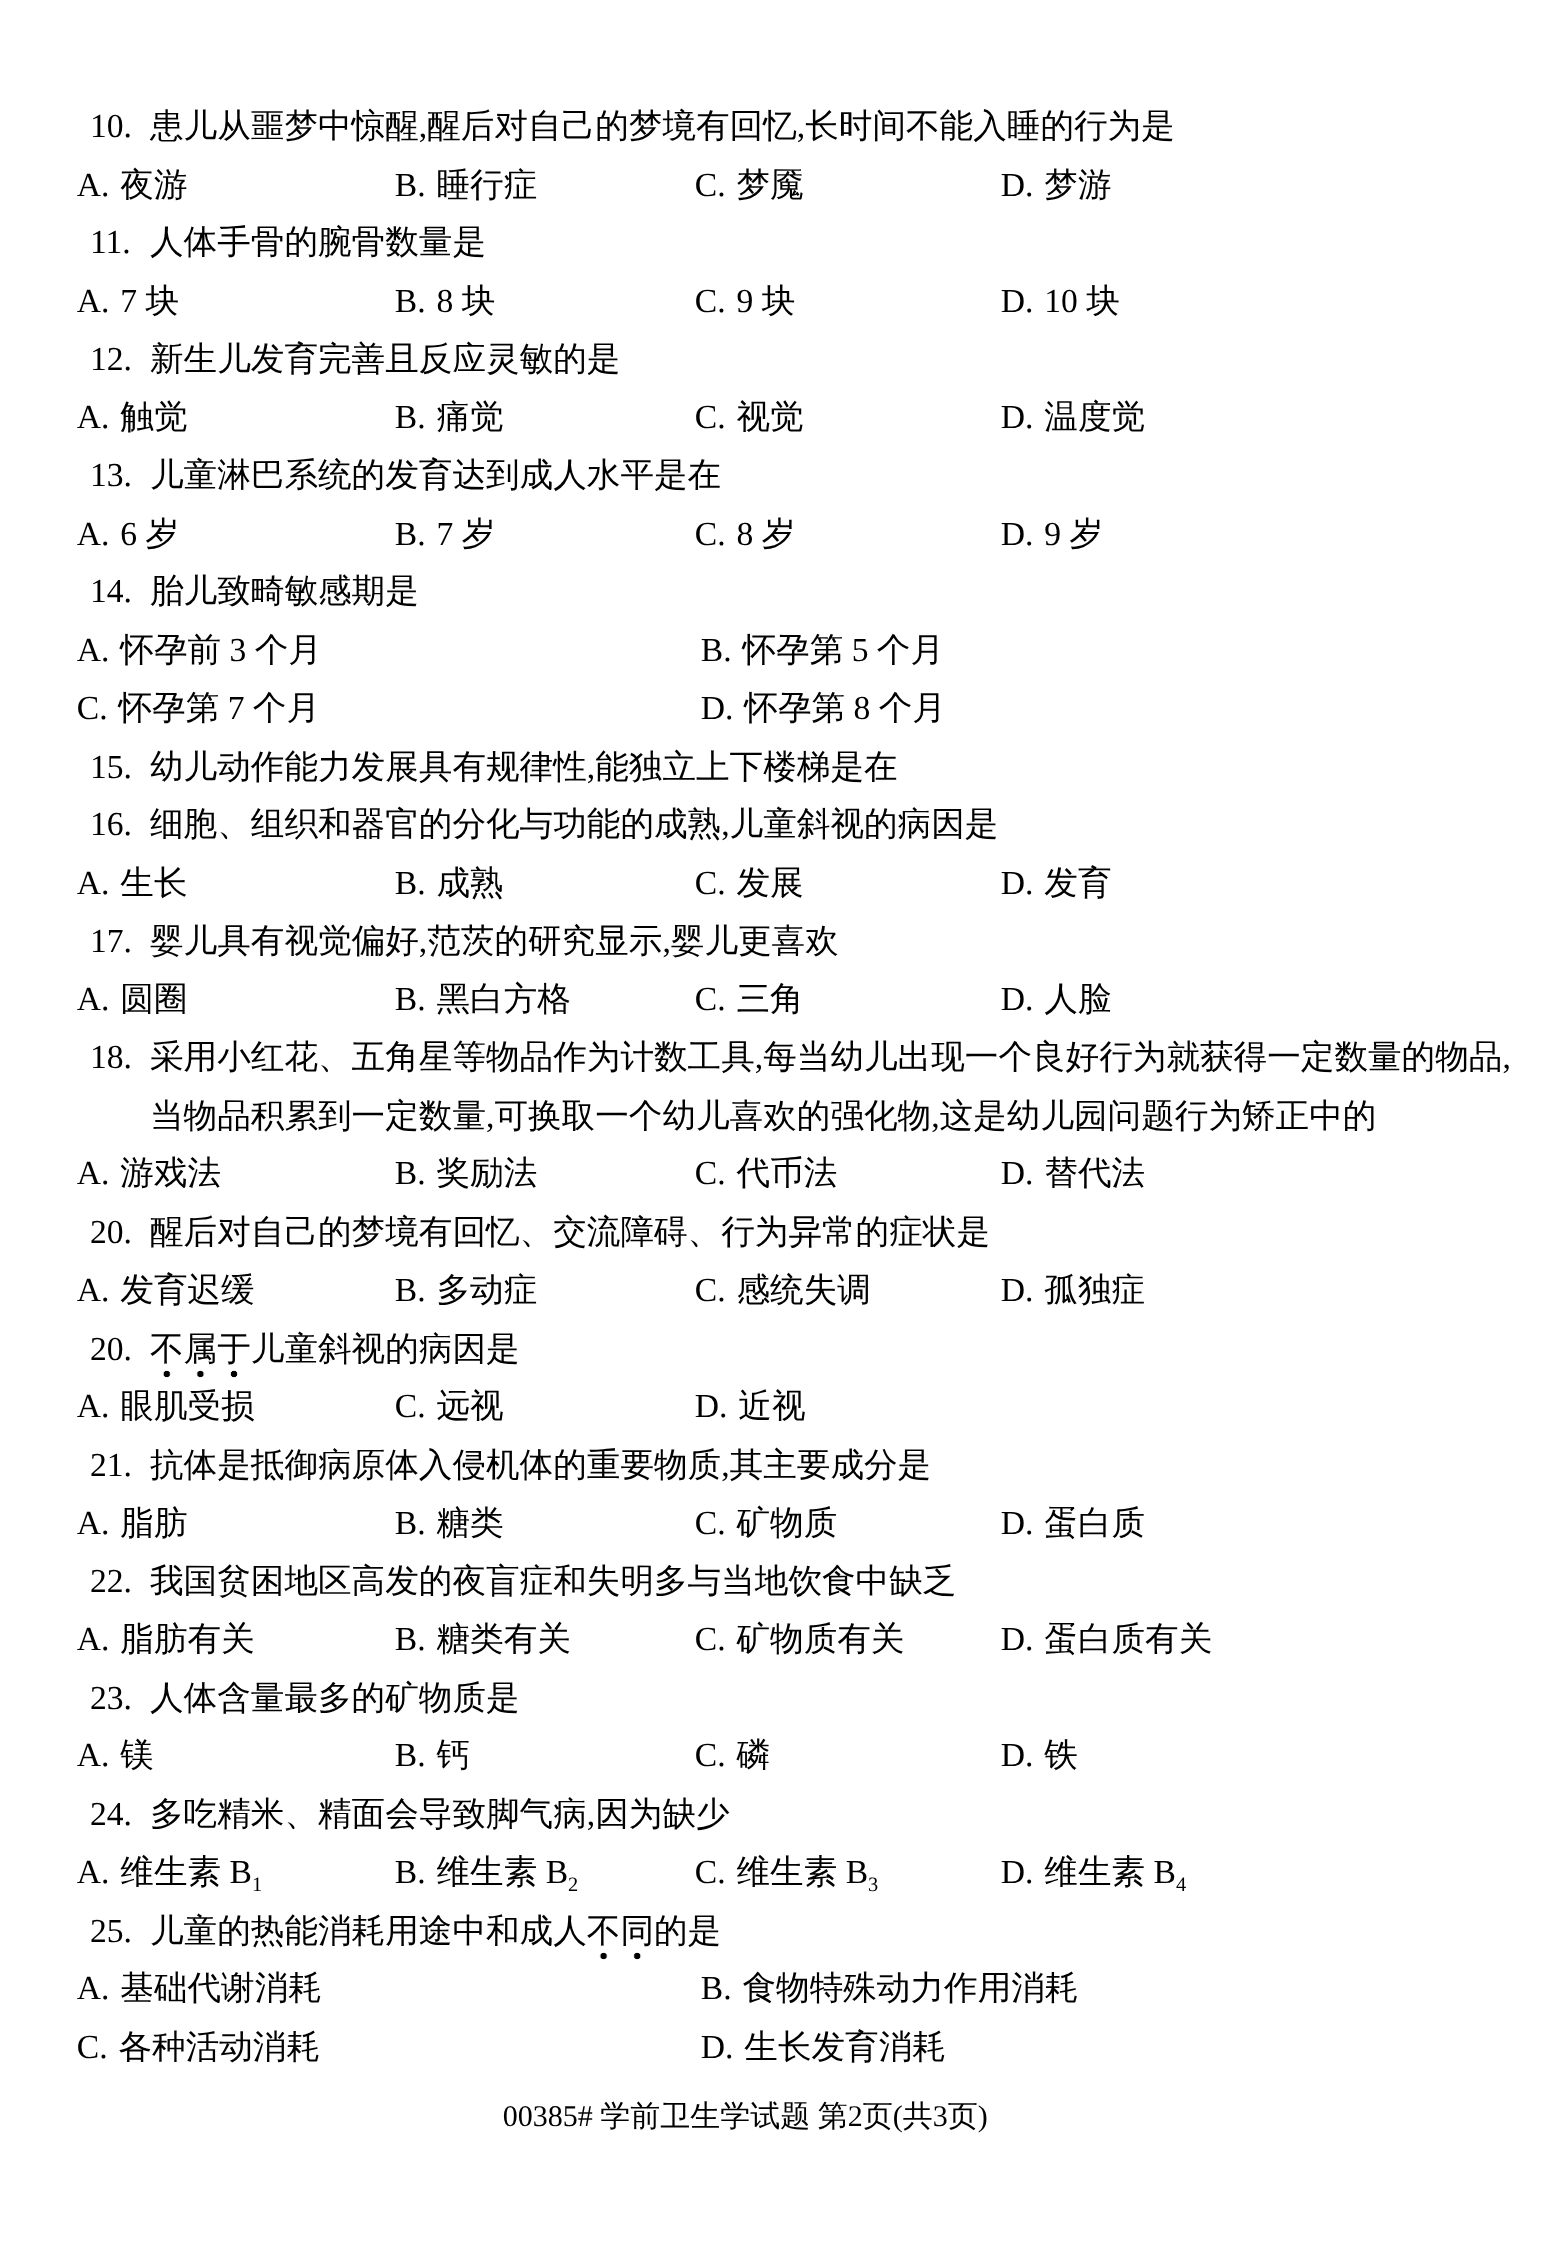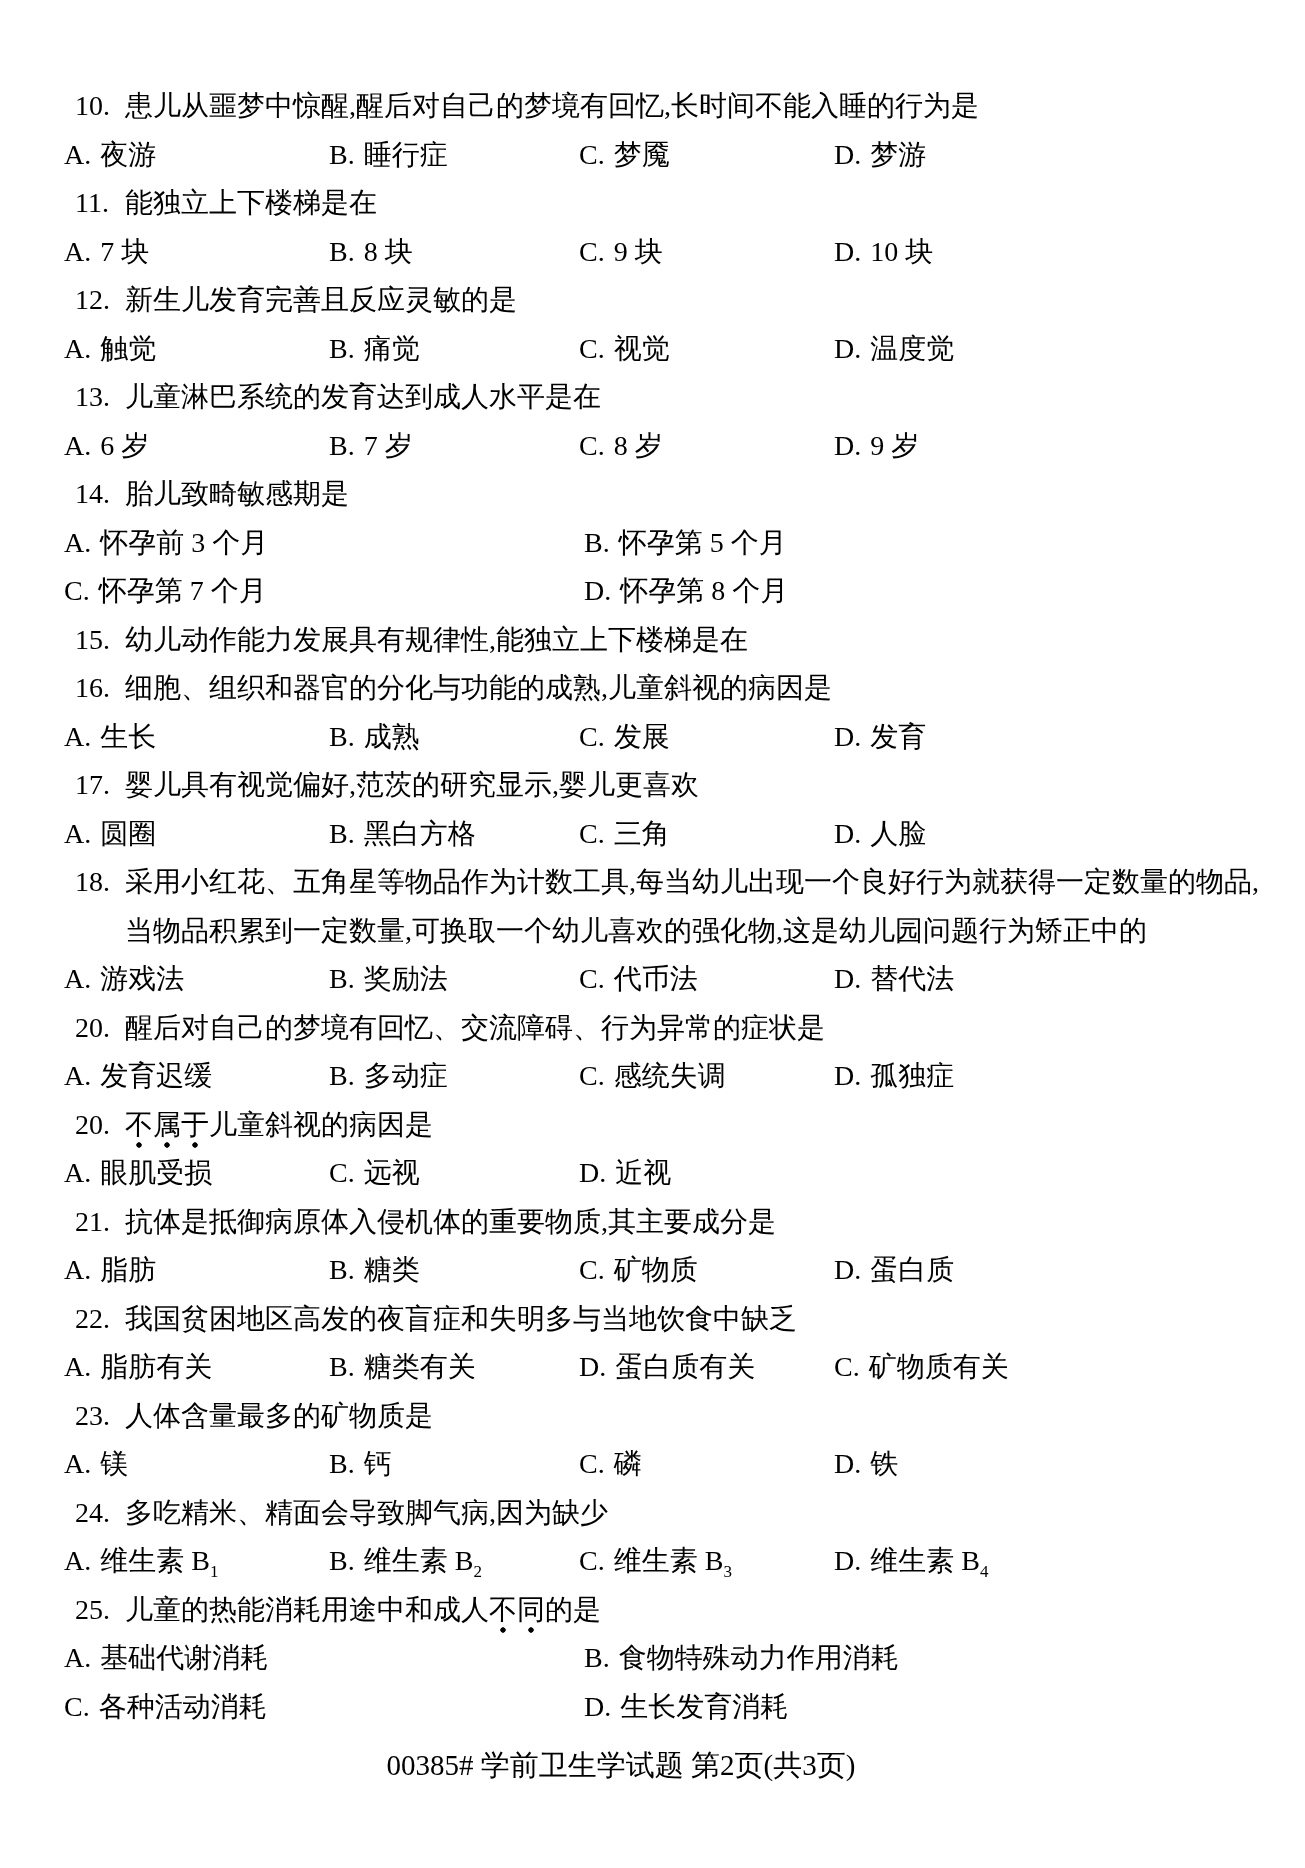--- a/index.html
+++ b/index.html
@@ -34,41 +34,41 @@
     background-image: radial-gradient(circle, #000 2.4px, rgba(0,0,0,0) 3px);
     background-size: 28px 10px;
     background-repeat: repeat-x;
     background-position: 0 bottom;
     padding-bottom: 10px;
   }
   .footer {
     margin-top: 10px;
     text-align: center;
     text-indent: 95px;
-    font-size: 29px;
+    font-size: 25px;
     height: 48px; line-height: 48px;
     white-space: nowrap;
   }
 </style>
 </head>
 <body>
 
 <div class="sheet">
   <div>
       <div class="q">
         <div class="q-line"><span class="q-num">10.</span><span class="q-text"><span>患儿从噩梦中惊醒,醒后对自己的梦境有回忆,长时间不能入睡的行为是</span></span></div>
         <div class="opts cols-4">
           <span class="opt"><span class="opt-label">A.</span><span class="opt-text">夜游</span></span>
           <span class="opt"><span class="opt-label">B.</span><span class="opt-text">睡行症</span></span>
           <span class="opt"><span class="opt-label">C.</span><span class="opt-text">梦魇</span></span>
           <span class="opt"><span class="opt-label">D.</span><span class="opt-text">梦游</span></span>
         </div>
       </div>
       <div class="q">
-        <div class="q-line"><span class="q-num">11.</span><span class="q-text"><span>能独立上下楼梯是在</span></span></div>
+        <div class="q-line"><span class="q-num">11.</span><span class="q-text"><span>人体手骨的腕骨数量是</span></span></div>
         <div class="opts cols-4">
           <span class="opt"><span class="opt-label">A.</span><span class="opt-text">7 块</span></span>
           <span class="opt"><span class="opt-label">B.</span><span class="opt-text">8 块</span></span>
           <span class="opt"><span class="opt-label">C.</span><span class="opt-text">9 块</span></span>
           <span class="opt"><span class="opt-label">D.</span><span class="opt-text">10 块</span></span>
         </div>
       </div>
       <div class="q">
         <div class="q-line"><span class="q-num">12.</span><span class="q-text"><span>新生儿发育完善且反应灵敏的是</span></span></div>
         <div class="opts cols-4">
@@ -151,22 +151,22 @@
           <span class="opt"><span class="opt-label">B.</span><span class="opt-text">糖类</span></span>
           <span class="opt"><span class="opt-label">C.</span><span class="opt-text">矿物质</span></span>
           <span class="opt"><span class="opt-label">D.</span><span class="opt-text">蛋白质</span></span>
         </div>
       </div>
       <div class="q">
         <div class="q-line"><span class="q-num">22.</span><span class="q-text"><span>我国贫困地区高发的夜盲症和失明多与当地饮食中缺乏</span></span></div>
         <div class="opts cols-4">
           <span class="opt"><span class="opt-label">A.</span><span class="opt-text">脂肪有关</span></span>
           <span class="opt"><span class="opt-label">B.</span><span class="opt-text">糖类有关</span></span>
+          <span class="opt"><span class="opt-label">C.</span><span class="opt-text">矿物质有关</span></span>
           <span class="opt"><span class="opt-label">D.</span><span class="opt-text">蛋白质有关</span></span>
-          <span class="opt"><span class="opt-label">C.</span><span class="opt-text">矿物质有关</span></span>
         </div>
       </div>
       <div class="q">
         <div class="q-line"><span class="q-num">23.</span><span class="q-text"><span>人体含量最多的矿物质是</span></span></div>
         <div class="opts cols-4">
           <span class="opt"><span class="opt-label">A.</span><span class="opt-text">镁</span></span>
           <span class="opt"><span class="opt-label">B.</span><span class="opt-text">钙</span></span>
           <span class="opt"><span class="opt-label">C.</span><span class="opt-text">磷</span></span>
           <span class="opt"><span class="opt-label">D.</span><span class="opt-text">铁</span></span>
         </div>

